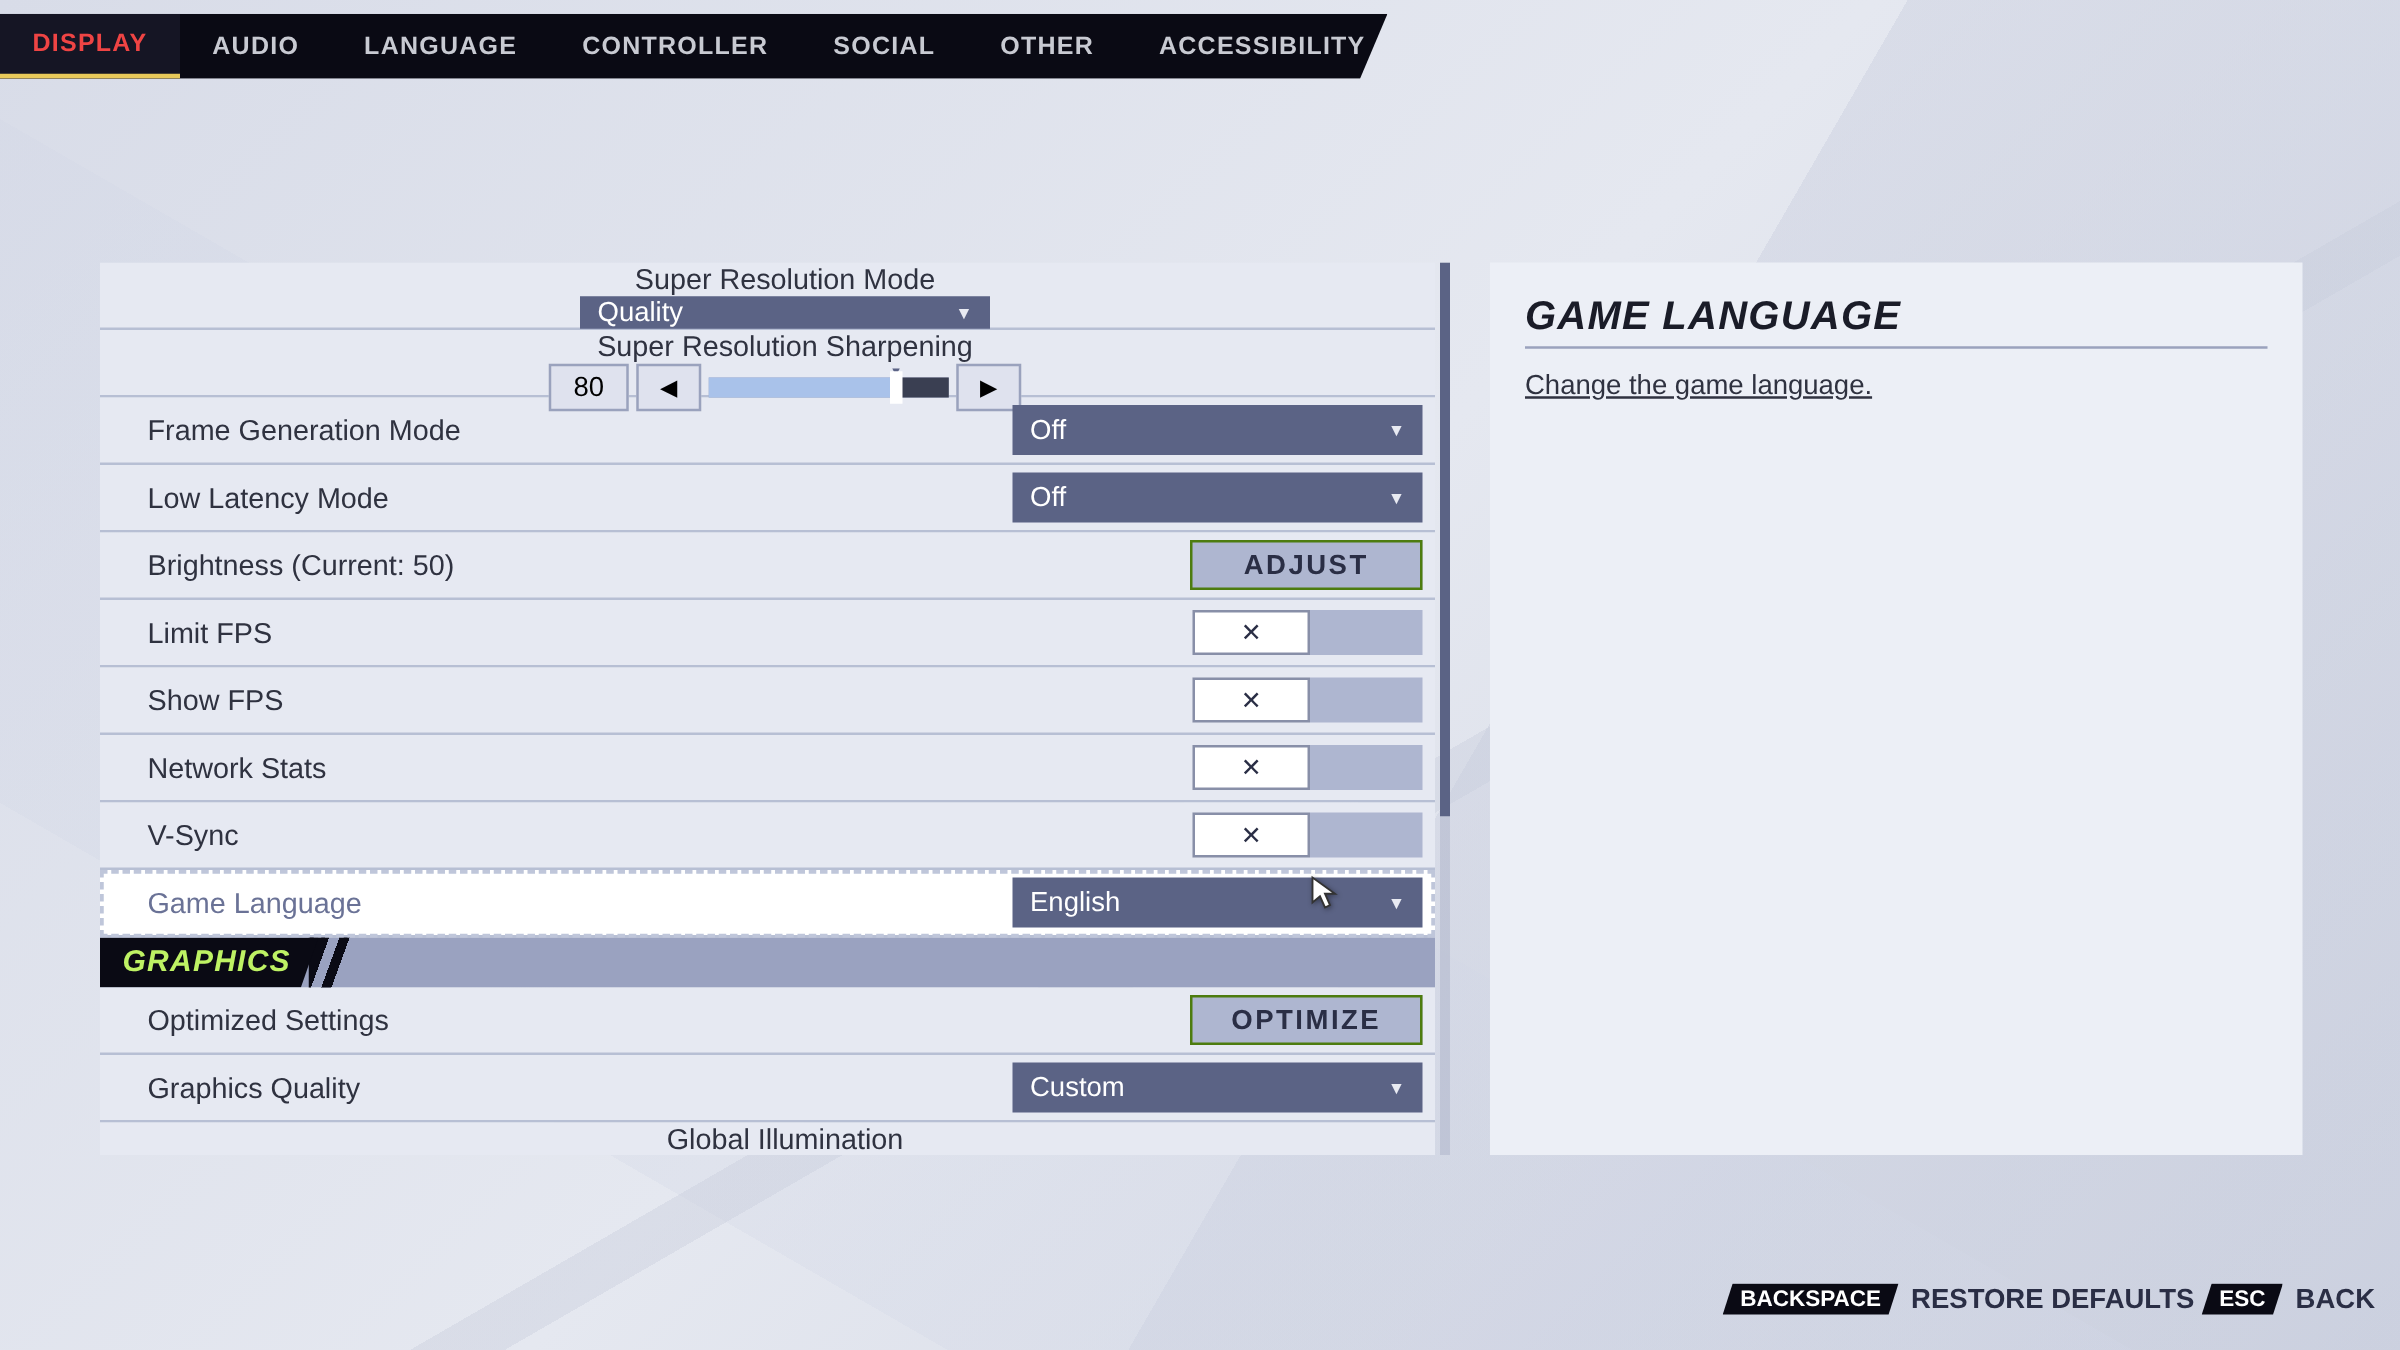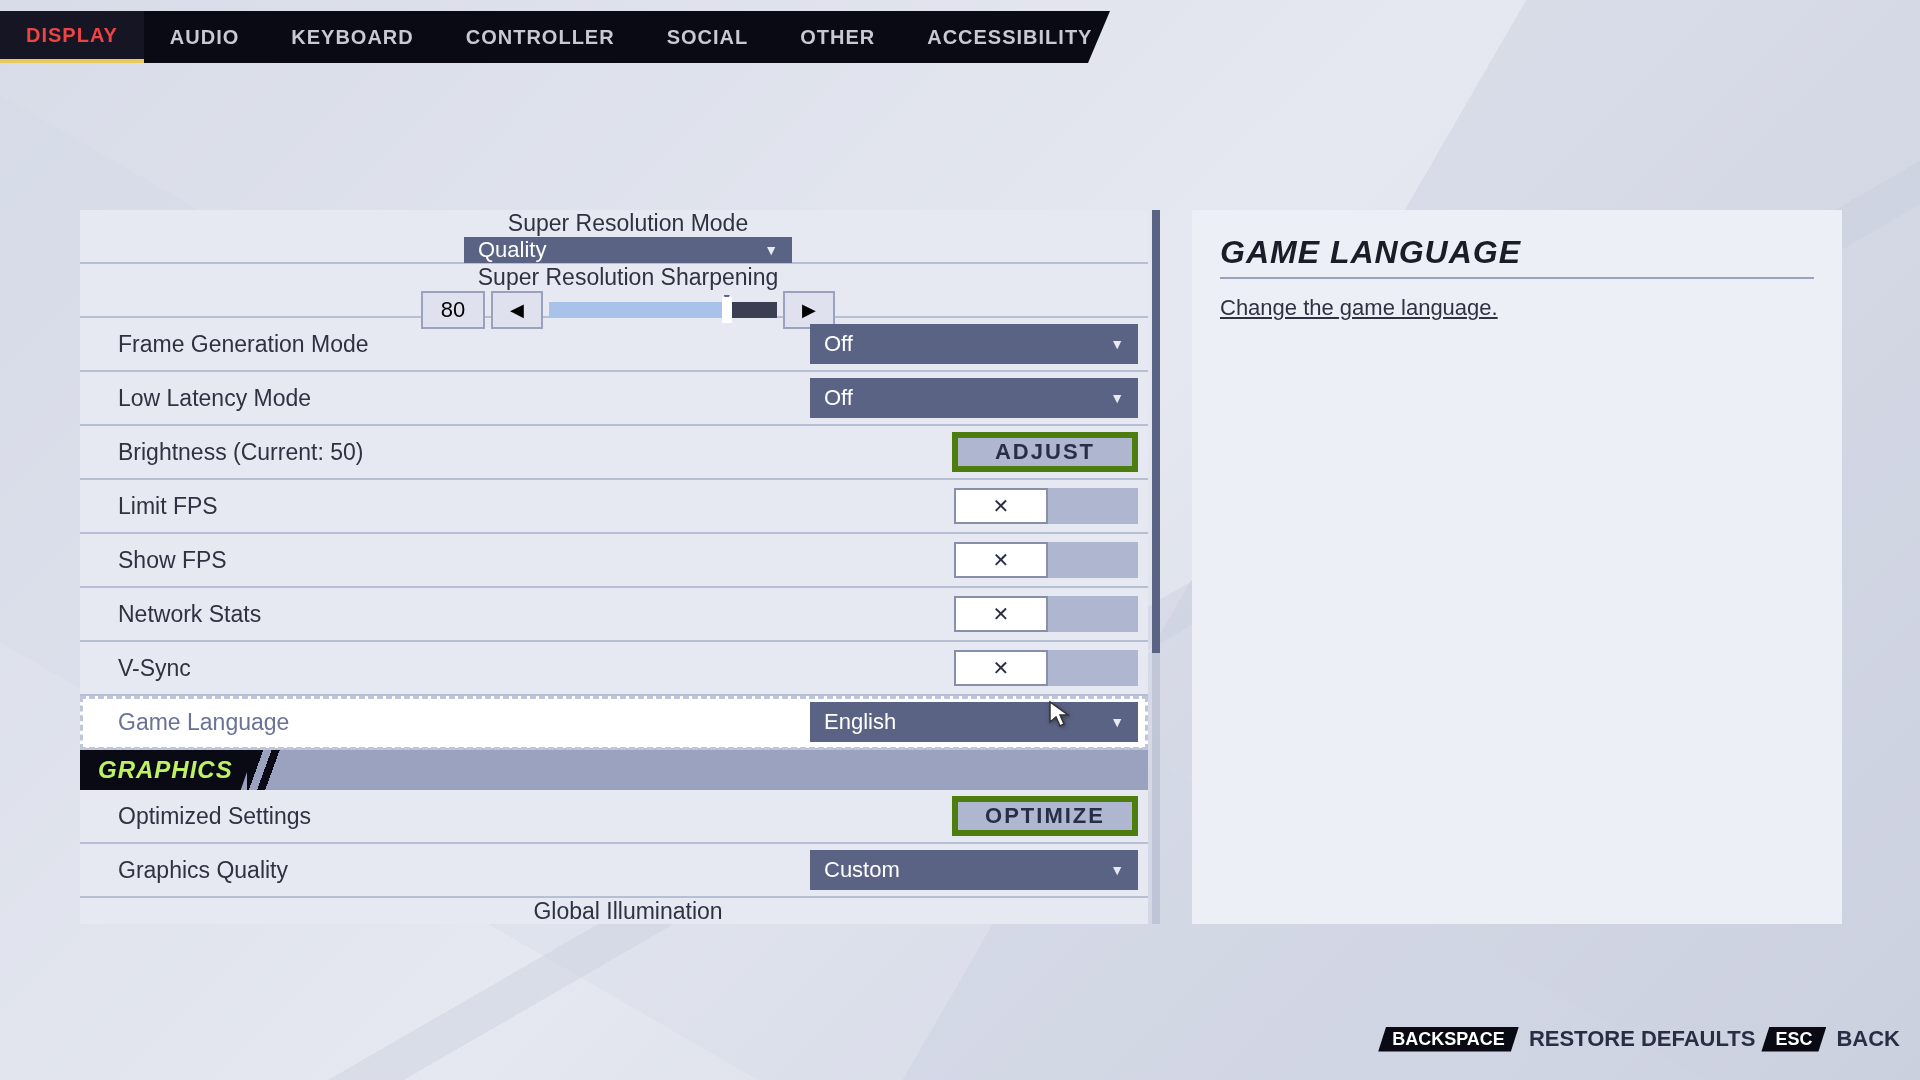--- a/index.html
+++ b/index.html
@@ -76,36 +76,36 @@
 .row.selected .row-label { color: #6a7296; }
 
 .dropdown {
   width: 328px; height: 40px; background: #5b6385; color: #fff;
   display: flex; align-items: center; padding: 0 14px; font-size: 22px;
   justify-content: space-between; cursor: pointer;
 }
 .dropdown .chev { font-size: 14px; color: #e8eaf2; }
 
 .adjust-btn {
-  width: 186px; height: 40px; background: #aeb6d0; border: 6px solid #4d7c0f;
+  width: 186px; height: 40px; background: #aeb6d0; border: 2px solid #4d7c0f;
   display: flex; align-items: center; justify-content: center;
   color: #2a2e45; font-size: 22px; font-weight: 700; letter-spacing: 2px;
   cursor: pointer;
 }
 
 .toggle {
   width: 184px; height: 36px; background: #aeb6d0; display: flex;
 }
 .toggle-half {
   flex: 1; display: flex; align-items: center; justify-content: center;
   font-size: 20px; color: #2a2e45;
 }
 .toggle-half.active { background: #fff; border: 2px solid #888fa8; }
 
-.slider-group { display: flex; align-items: center; gap: 6px; width: 414px; }
+.slider-group { display: flex; align-items: center; gap: 6px; width: 378px; }
 .slider-val {
   width: 64px; height: 38px; background: #dfe2ee; border: 2px solid #9aa2bd;
   display: flex; align-items: center; justify-content: center; font-size: 22px;
 }
 .slider-arrow {
   width: 52px; height: 38px; background: #dfe2ee; border: 2px solid #9aa2bd;
   display: flex; align-items: center; justify-content: center; font-size: 18px;
   cursor: pointer;
 }
 .slider-track {
@@ -170,21 +170,21 @@
 </style>
 </head>
 <body>
 
 <div class="bg-decor"></div>
 
 <div class="header">
   <div class="tabs">
     <div class="tab active">DISPLAY</div>
     <div class="tab">AUDIO</div>
-    <div class="tab">KEYBOARD</div>
+    <div class="tab">LANGUAGE</div>
     <div class="tab">CONTROLLER</div>
     <div class="tab">SOCIAL</div>
     <div class="tab">OTHER</div>
     <div class="tab">ACCESSIBILITY</div>
   </div>
 </div>
 
 <div class="main">
   <div class="settings-col">
     <div class="scroll-wrap">

